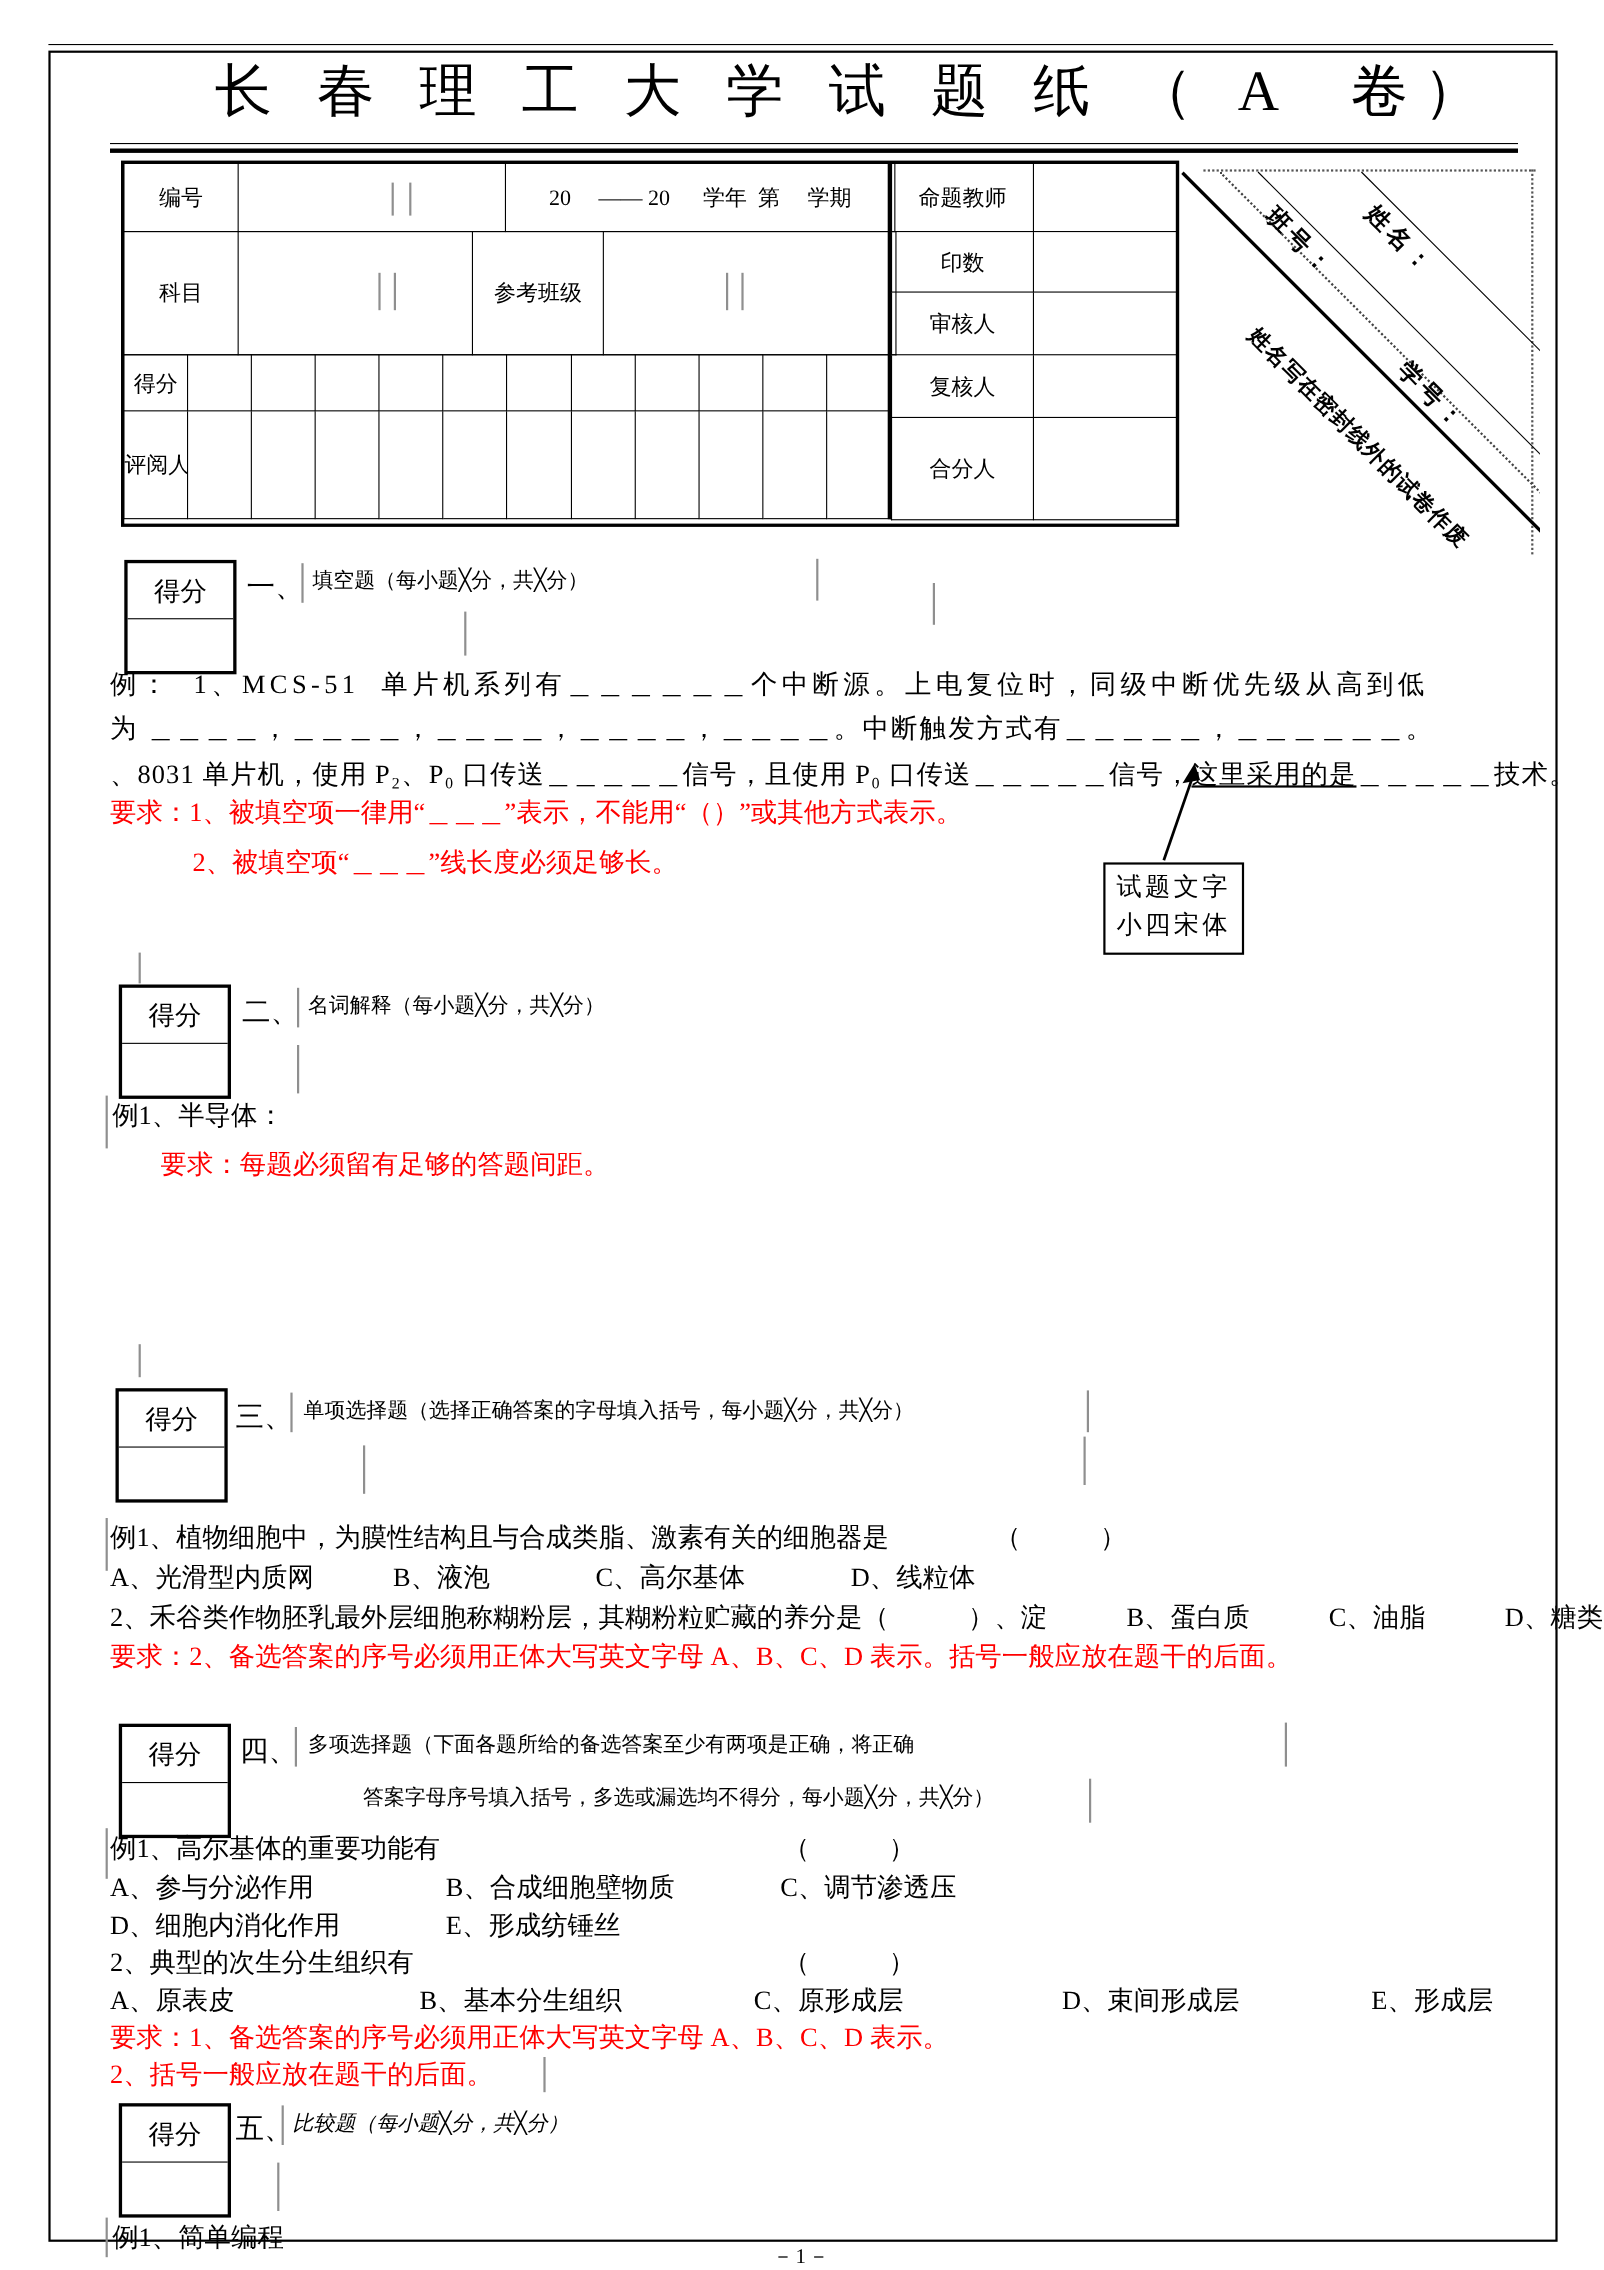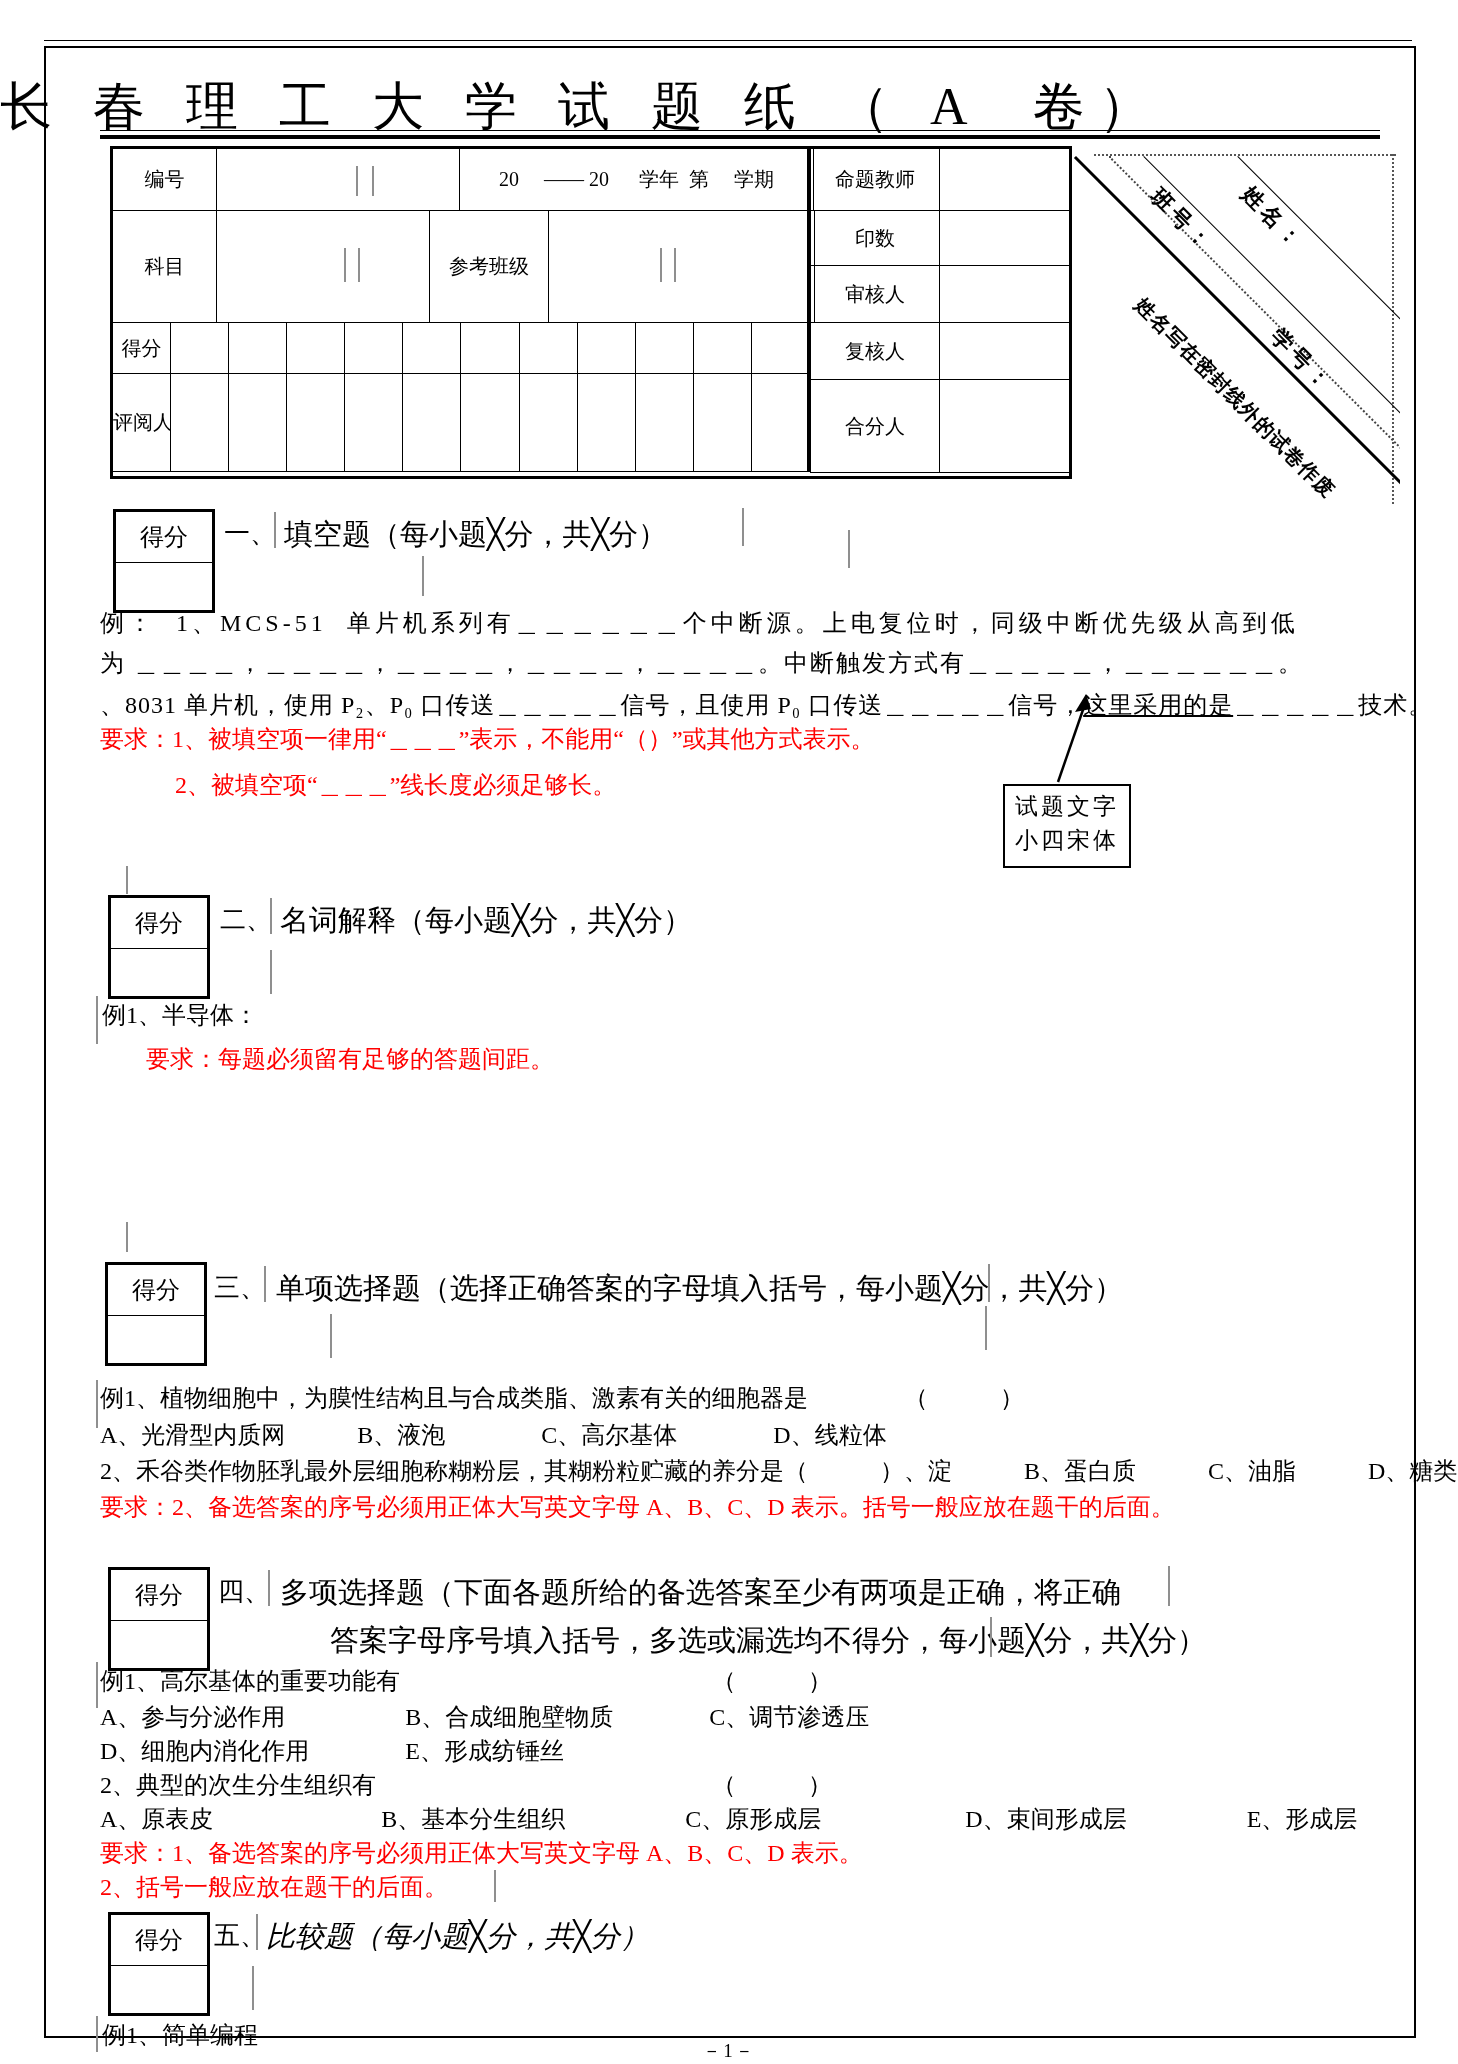--- a/index.html
+++ b/index.html
@@ -5,37 +5,37 @@
   html,body{margin:0;padding:0;background:#fff;}
   body{width:1458px;height:2064px;position:relative;overflow:hidden;
        font-family:"Liberation Serif","DejaVu Serif",serif;color:#000;}
   .abs{position:absolute;}
   .t{white-space:pre;font-size:24px;line-height:1.25;}
   .red{color:#f00;}
   .vmark{position:absolute;width:2px;background:#8f8f8f;}
   
   .page-border{position:absolute;left:44px;top:46px;width:1368px;height:1988px;border:2.5px solid #000;}
   .page-topline{position:absolute;left:44px;top:40px;width:1368px;border-top:1.5px solid #000;}
-  .title{position:absolute;left:0;top:72px;width:1360px;text-align:left;
+  .title{position:absolute;left:0;top:48px;width:1360px;text-align:right;
          font-size:52px;letter-spacing:14px;white-space:pre;}
   .title-rule-thin{position:absolute;left:100px;top:130px;width:1280px;border-top:1.5px solid #000;}
   .title-rule{position:absolute;left:100px;top:135px;width:1280px;border-top:4px solid #000;}
   
   table{border-collapse:collapse;table-layout:fixed;}
   td{border:1.5px solid #000;text-align:center;vertical-align:middle;
      font-size:20px;padding:0;overflow:hidden;white-space:pre;}
   .ht{position:absolute;}
   .outer-rect{position:absolute;left:110px;top:146px;width:956px;height:327px;border:3px solid #000;}
   .vthick{position:absolute;left:807px;top:148px;width:3px;height:324px;background:#000;}
   
   .score-box{position:absolute;width:96px;height:98px;border:3px solid #000;background:#fff;}
   .score-box .top{height:50px;border-bottom:1.5px solid #000;display:flex;align-items:center;justify-content:center;font-size:24px;}
   .score-box .bottom{height:45px;}
   .sec-num{position:absolute;font-size:26px;}
-  .sec-title{position:absolute;font-size:29px;white-space:pre;}
+  .sec-title{position:absolute;font-size:19px;white-space:pre;}
   
   .corner{position:absolute;left:1070px;top:150px;width:330px;height:358px;overflow:hidden;}
   .c-top{position:absolute;left:24px;top:4px;width:302px;border-top:2px dotted #555;}
   .c-right{position:absolute;left:322px;top:4px;height:350px;border-left:2px dotted #555;}
   .diag{position:absolute;transform-origin:0 0;transform:rotate(45deg);}
   .c-text{position:absolute;transform-origin:0 0;transform:rotate(45deg);
           font-weight:bold;font-size:22px;letter-spacing:4px;white-space:pre;}
   .c-warn{position:absolute;transform-origin:0 0;transform:rotate(45deg);
           font-weight:bold;font-size:20px;letter-spacing:1px;white-space:pre;}
   .callout{position:absolute;left:1003px;top:784px;width:124px;height:76px;border:2px solid #000;

